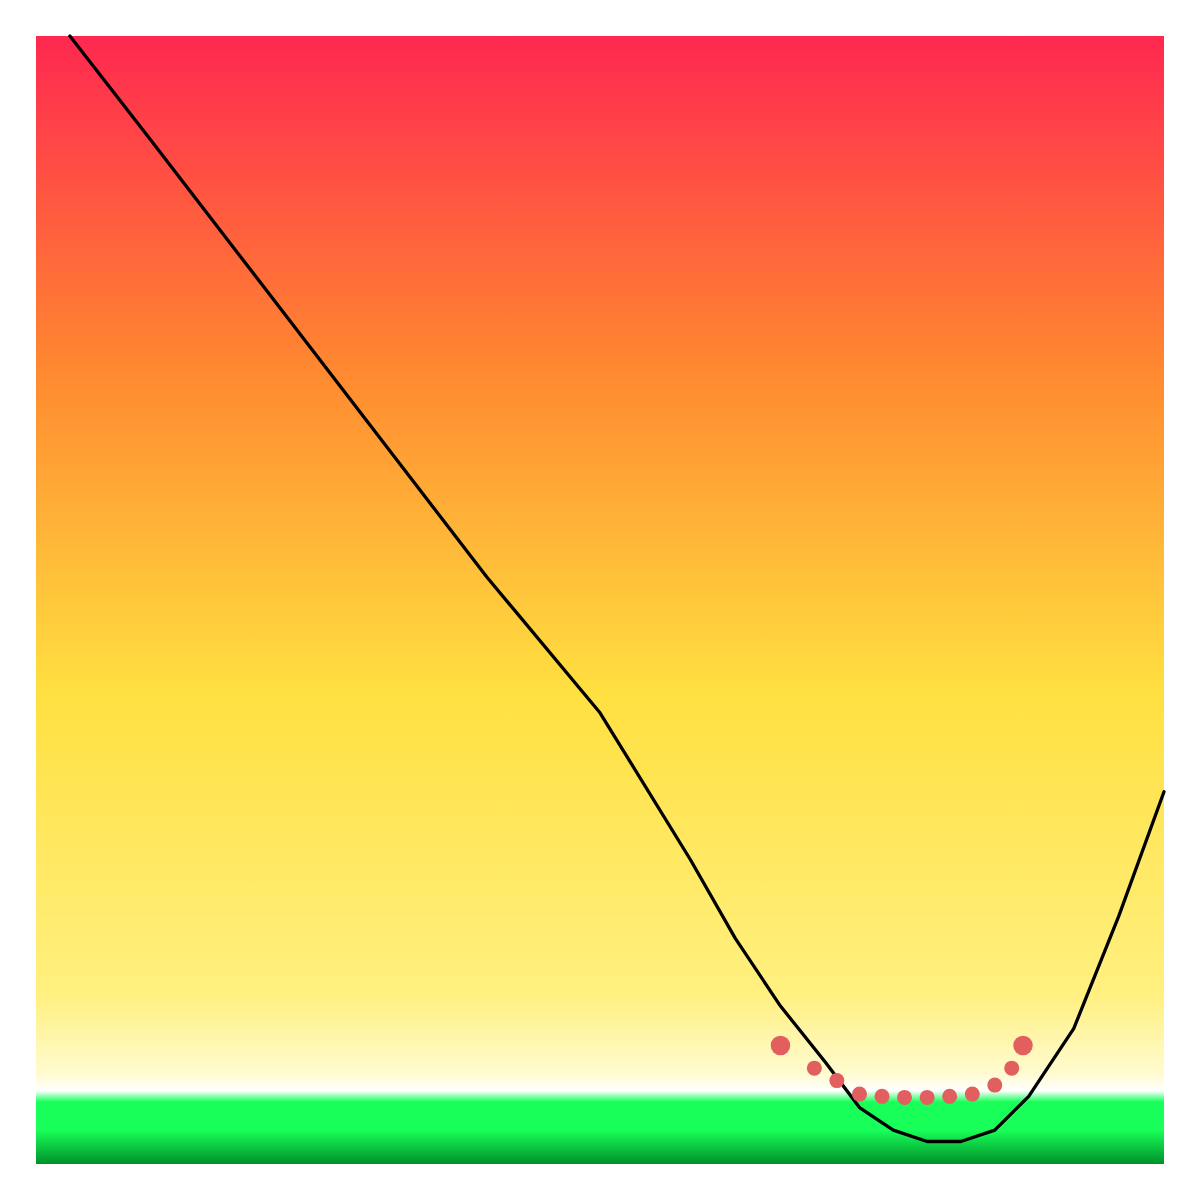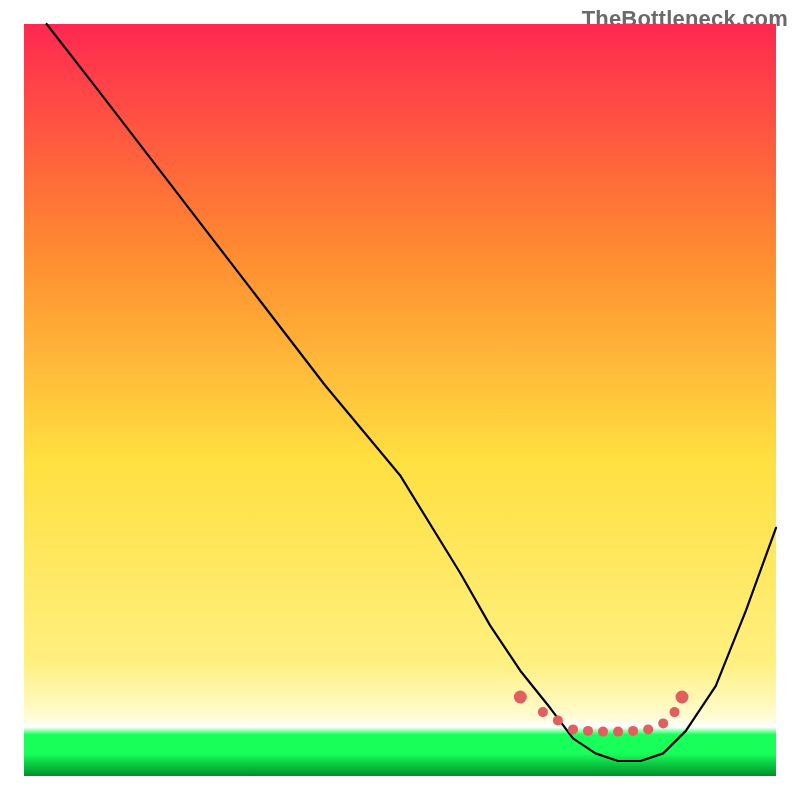--- a/index.html
+++ b/index.html
@@ -29,21 +29,20 @@
   svg {
     position: absolute;
     top: 0;
     left: 0;
   }
 </style>
 </head>
 <body>
 
 <div class="chart-wrap">
-  <div class="attribution">TheBottleneck.com</div>
   <svg id="chart-svg" width="800" height="800" viewBox="0 0 800 800">
     <defs>
       <linearGradient id="bg-grad" x1="0" y1="0" x2="0" y2="1">
         <stop offset="0" stop-color="#ff2850"></stop>
         <stop offset="0.30" stop-color="#ff8a30"></stop>
         <stop offset="0.58" stop-color="#ffe040"></stop>
         <stop offset="0.85" stop-color="#fff080"></stop>
         <stop offset="0.92" stop-color="#fffbd0"></stop>
         <stop offset="0.935" stop-color="#ffffff"></stop>
         <stop offset="0.945" stop-color="#18ff5a"></stop>

